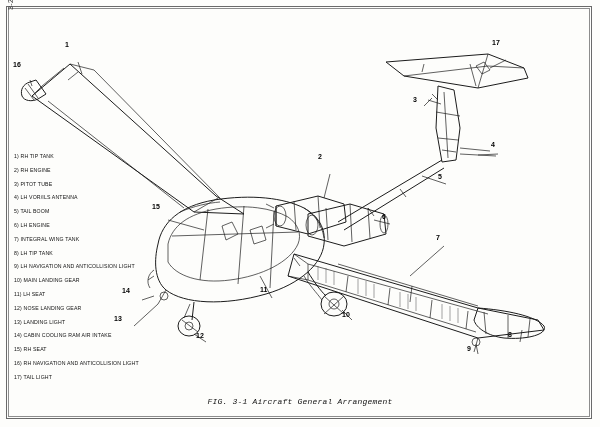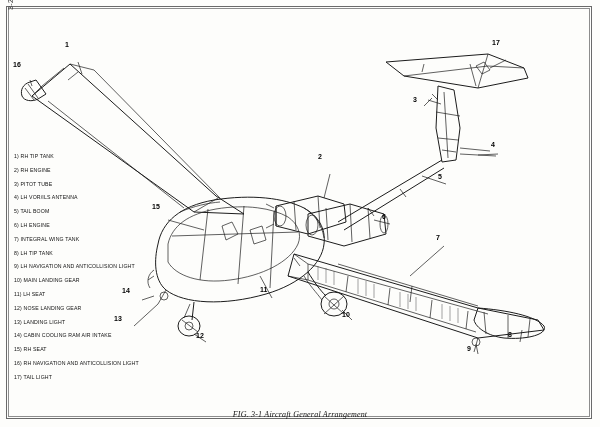--- a/index.html
+++ b/index.html
@@ -71,25 +71,25 @@
     line-height: 13.8px;
     letter-spacing: .15px;
     white-space: nowrap;
     color: #111;
   }
   
   .caption {
     position: absolute;
     left: 0;
     right: 0;
-    bottom: 8px;
+    bottom: 21px;
     text-align: center;
     font-size: 8px;
     font-style: italic;
-    font-family: Liberation Serif, serif;
+    font-family: Liberation Mono, monospace;
     letter-spacing: .2px;
     color: #111;
   }
   
   .callout {
     position: absolute;
     font-size: 7px;
     font-weight: bold;
     color: #000;
     font-family: "Liberation Sans", sans-serif;

